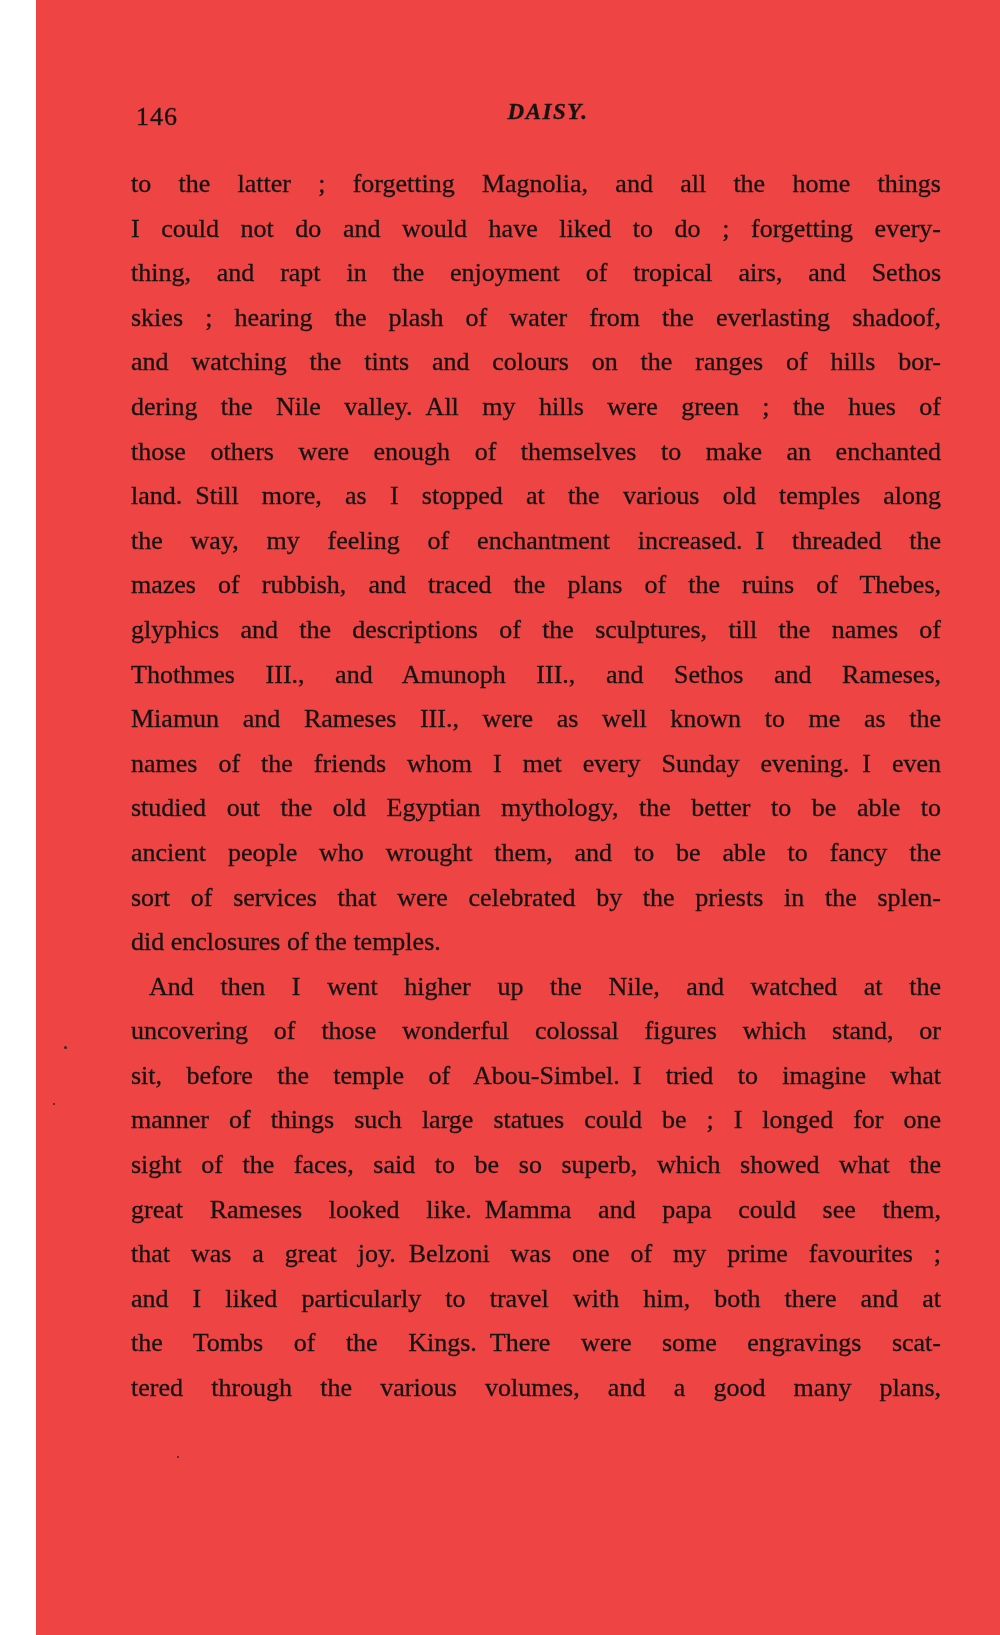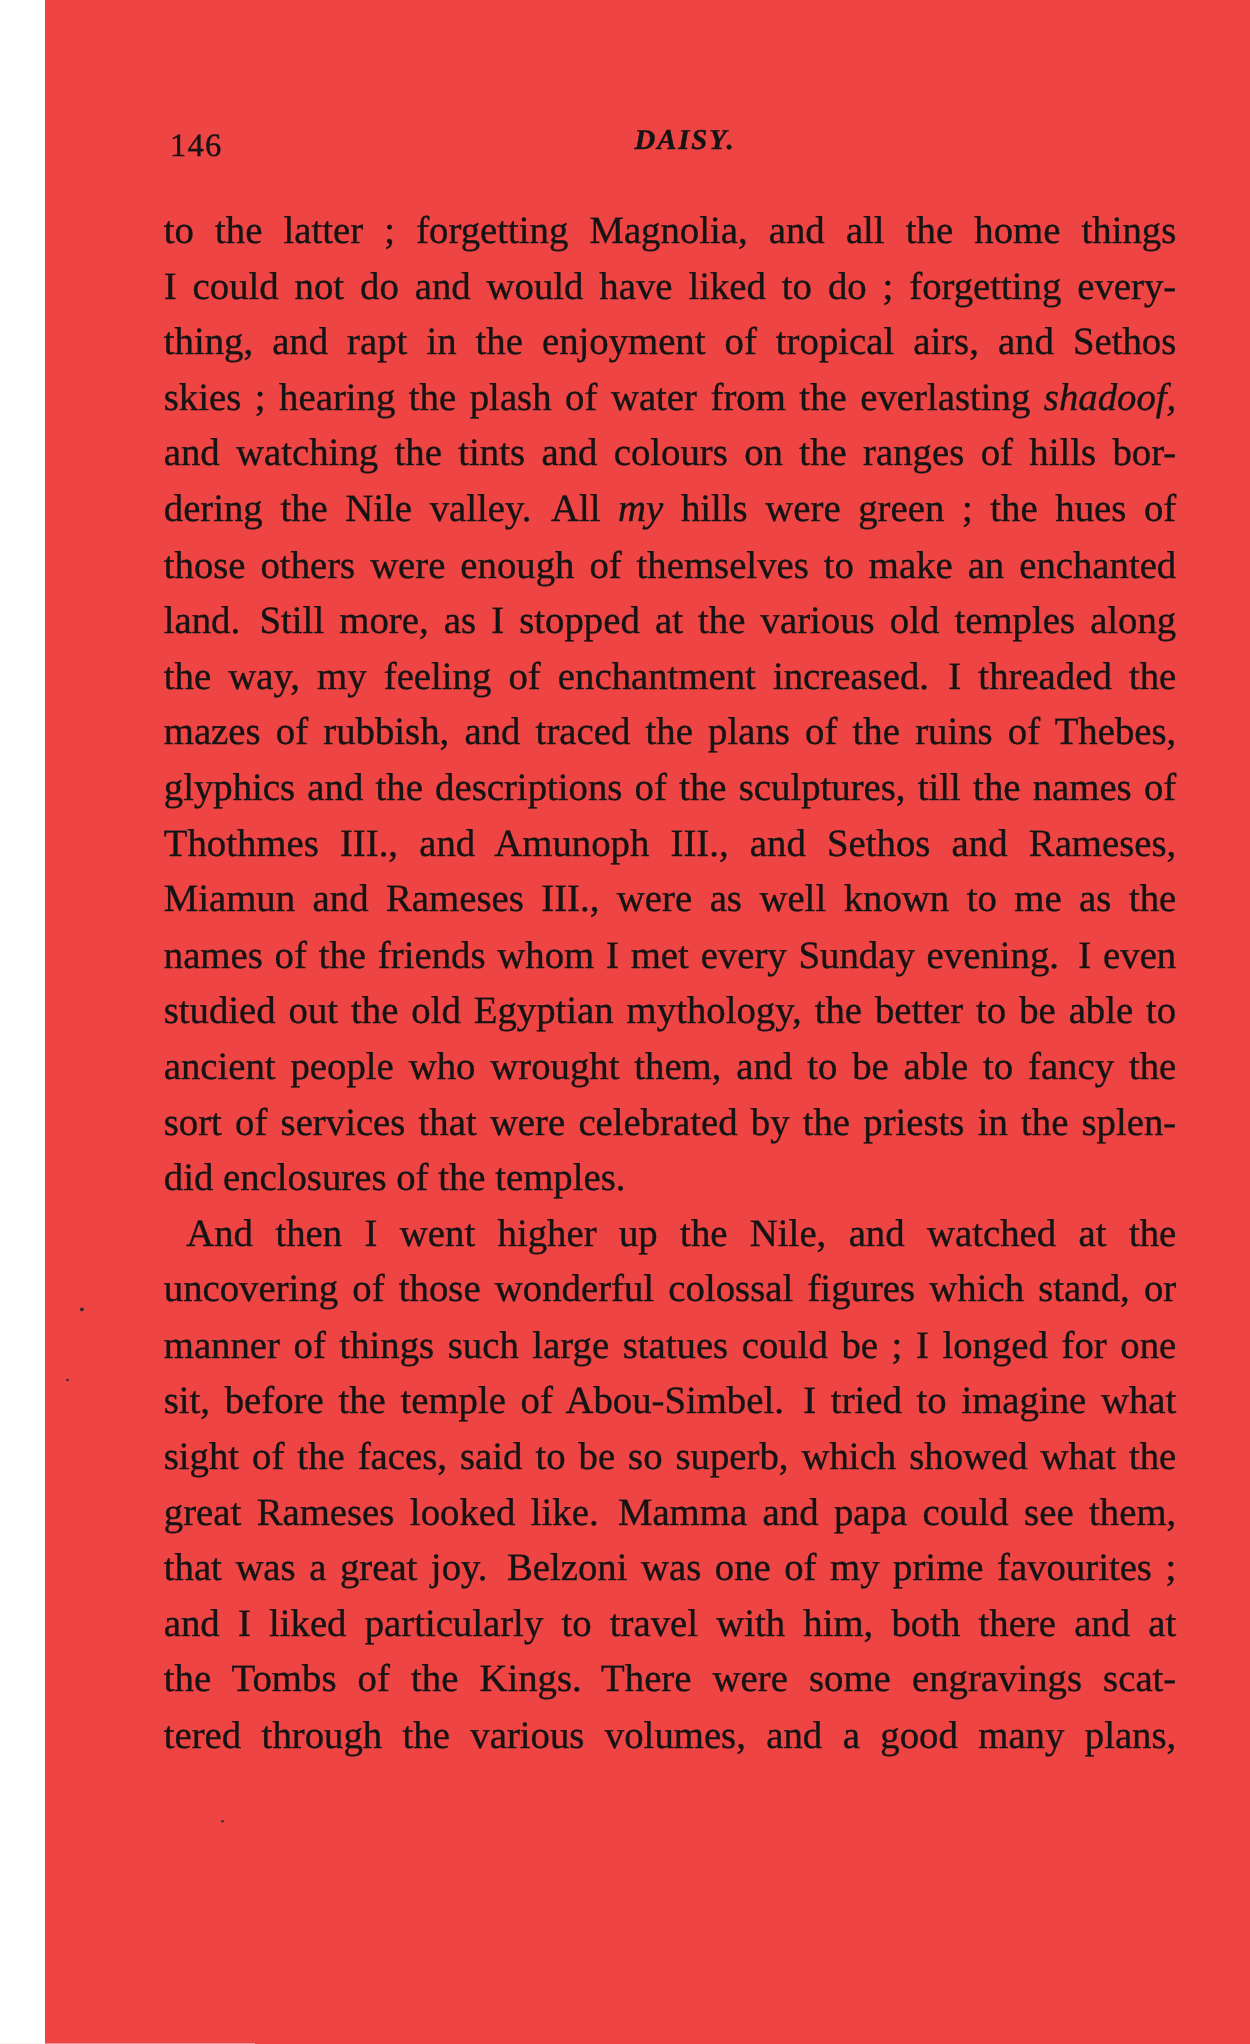--- a/index.html
+++ b/index.html
@@ -33,30 +33,30 @@
     font-style: italic;
     font-weight: bold;
     font-size: 23px;
     letter-spacing: 1.5px;
   }
   .text-block {
     position: absolute;
     left: 95px;
     top: 162px;
     width: 810px;
-    font-size: 31px;
+    font-size: 26px;
     line-height: 44.6px;
   }
   .line {
     text-align: justify;
     text-align-last: left;
   }
   .line.j  { text-align-last: justify; }
   .line.ind { text-indent: 18px; }
-  .it { font-style: italic; }
+  .it { }
   .speck {
     position: absolute;
     background: #2b2b2b;
     border-radius: 50%;
   }
 </style>
 </head>
 <body>
 
 <div class="page" style="background: #ef4444; color: rgb(20, 20, 20); margin-left: 36px;">
@@ -76,22 +76,22 @@
       <div class="line j"><span>glyphics and the descriptions of the sculptures, till the names of</span></div>
       <div class="line j"><span>Thothmes III., and Amunoph III., and Sethos and Rameses,</span></div>
       <div class="line j"><span>Miamun and Rameses III., were as well known to me as the</span></div>
       <div class="line j"><span>names of the friends whom I met every Sunday evening. I even</span></div>
       <div class="line j"><span>studied out the old Egyptian mythology, the better to be able to</span></div>
       <div class="line j"><span>ancient people who wrought them, and to be able to fancy the</span></div>
       <div class="line j"><span>sort of services that were celebrated by the priests in the splen-</span></div>
       <div class="line"><span>did enclosures of the temples.</span></div>
       <div class="line j ind"><span>And then I went higher up the Nile, and watched at the</span></div>
       <div class="line j"><span>uncovering of those wonderful colossal figures which stand, or</span></div>
+      <div class="line j"><span>sit, before the temple of Abou-Simbel. I tried to imagine what</span></div>
       <div class="line j"><span>manner of things such large statues could be ; I longed for one</span></div>
-      <div class="line j"><span>sit, before the temple of Abou-Simbel. I tried to imagine what</span></div>
       <div class="line j"><span>sight of the faces, said to be so superb, which showed what the</span></div>
       <div class="line j"><span>great Rameses looked like. Mamma and papa could see them,</span></div>
       <div class="line j"><span>that was a great joy. Belzoni was one of my prime favourites ;</span></div>
       <div class="line j"><span>and I liked particularly to travel with him, both there and at</span></div>
       <div class="line j"><span>the Tombs of the Kings. There were some engravings scat-</span></div>
       <div class="line j"><span>tered through the various volumes, and a good many plans,</span></div>
     </div>
 <div class="speck" style="left: 28px; top: 1046px; width: 3px; height: 3px;"></div>
     <div class="speck" style="left: 17px; top: 1103px; width: 2px; height: 2px;"></div>
     <div class="speck" style="left: 141px; top: 1456px; width: 2px; height: 2px;"></div>

